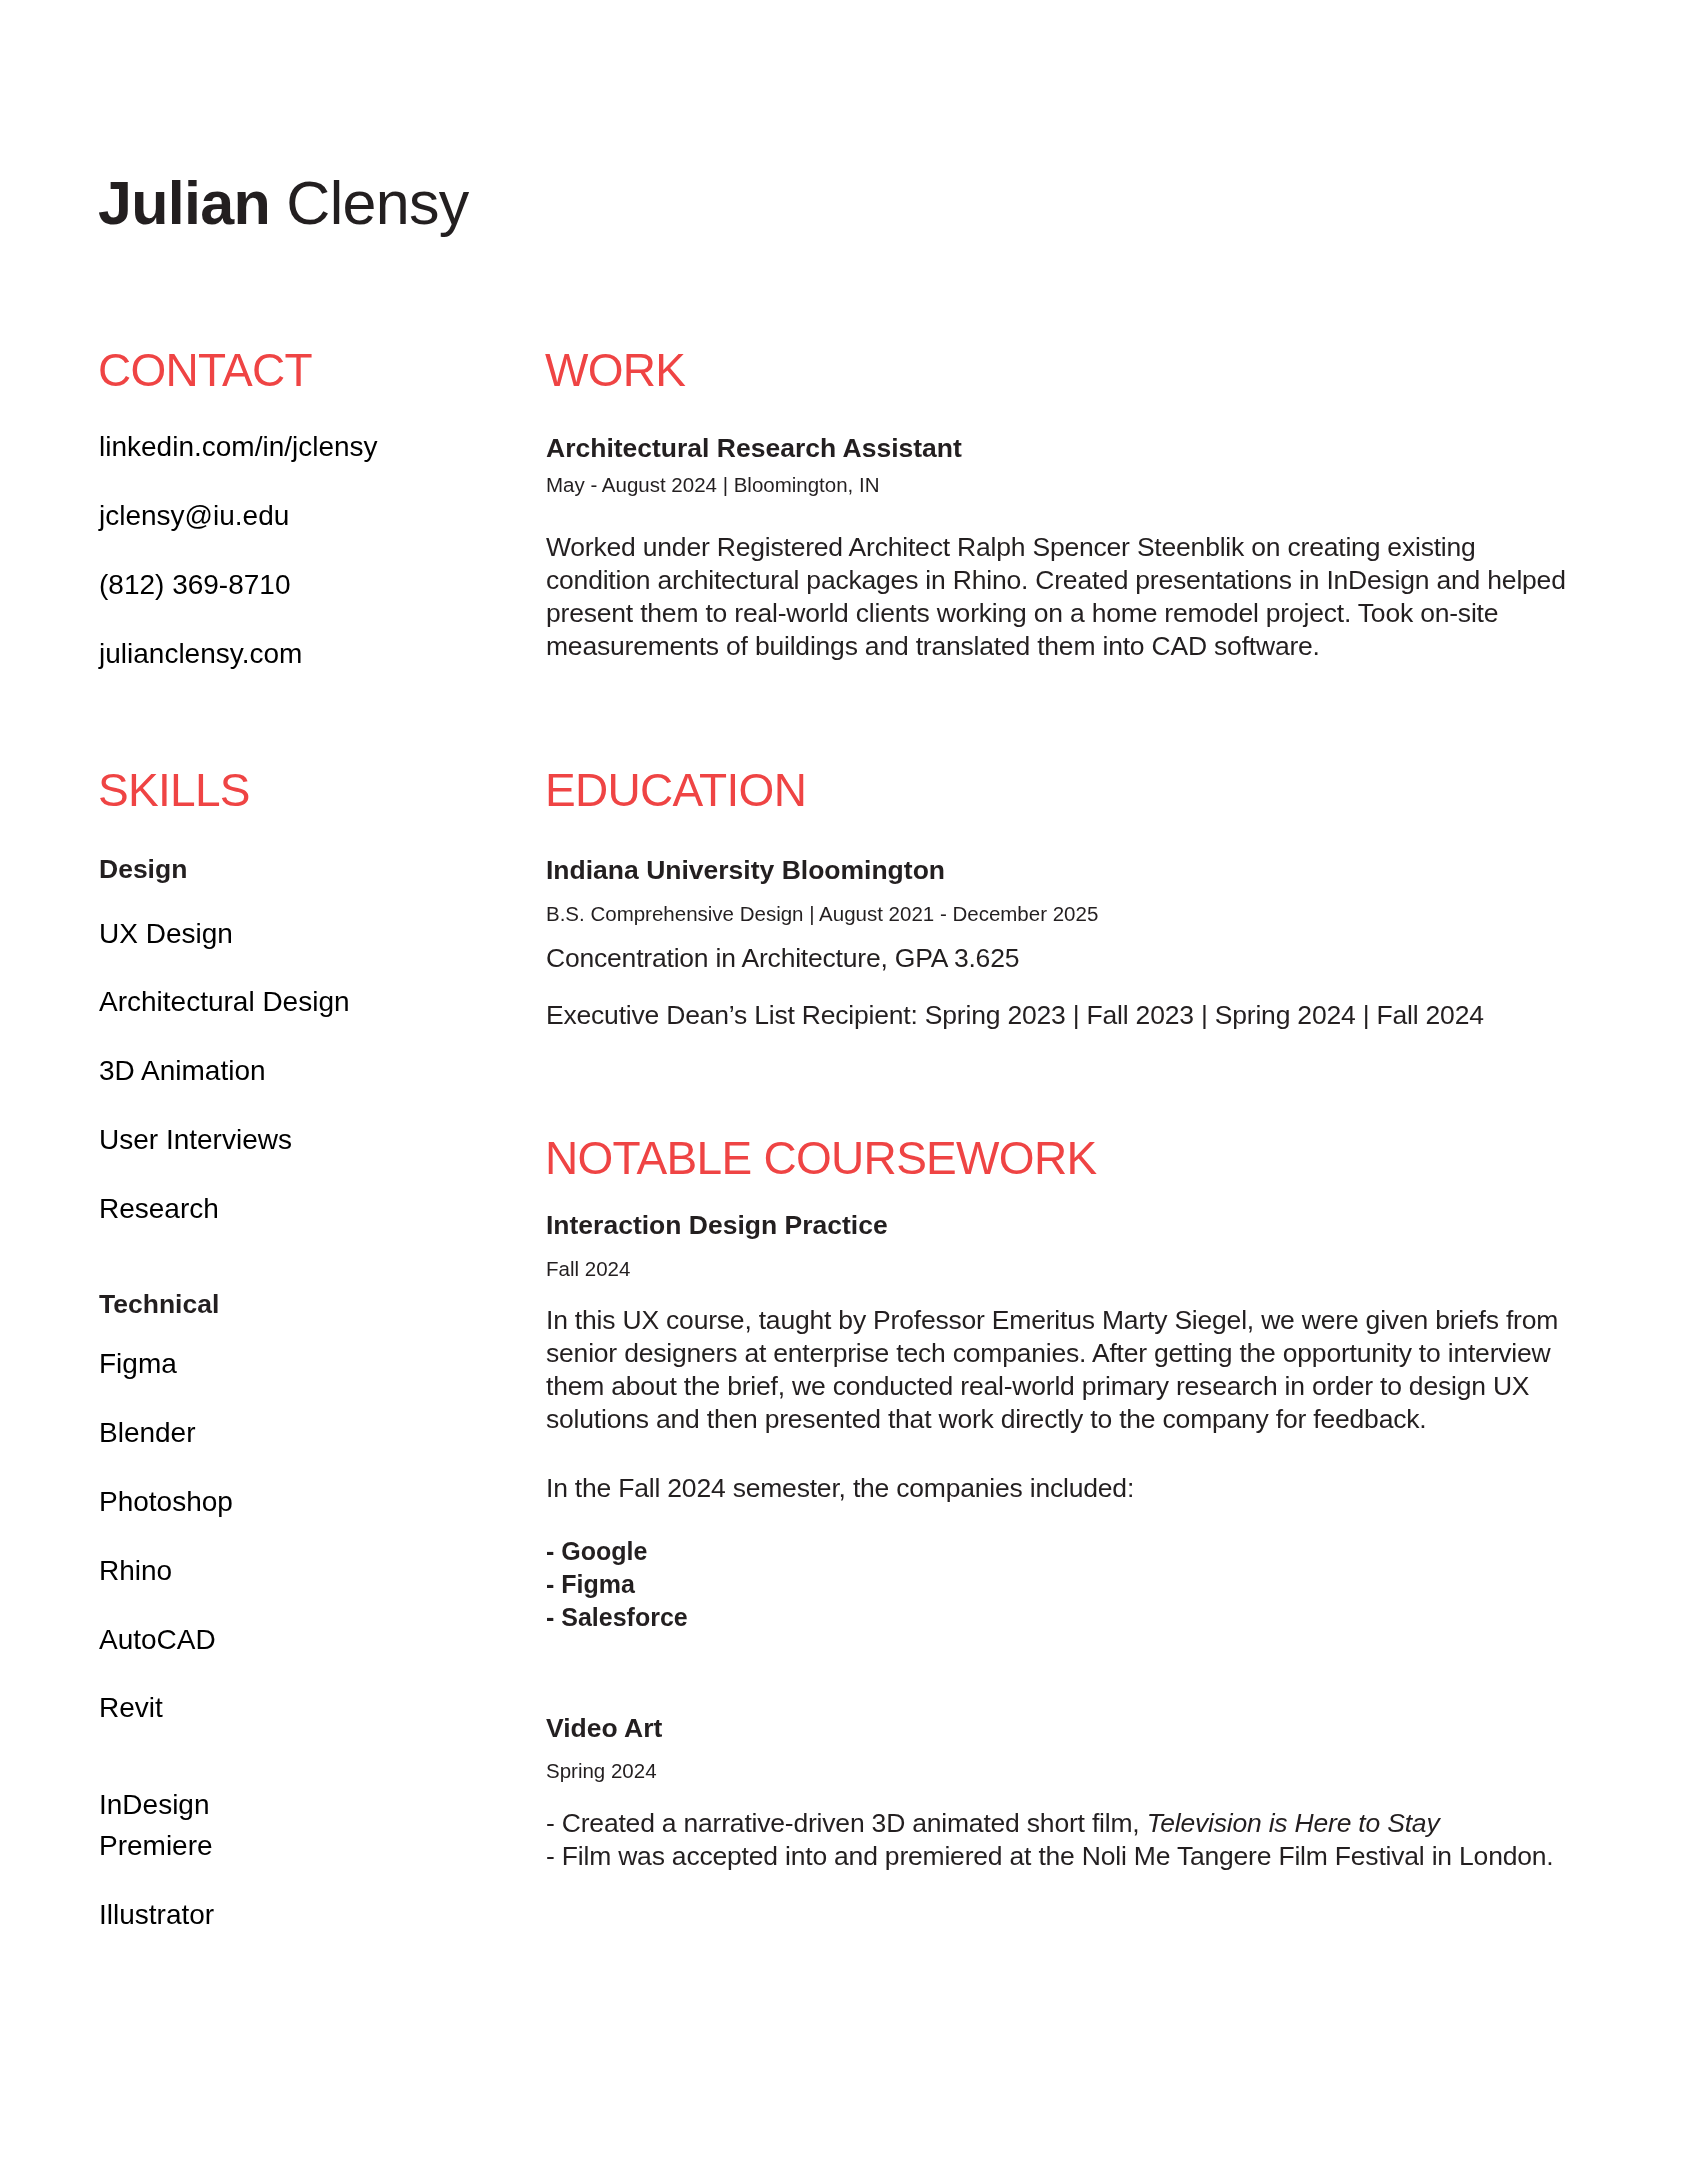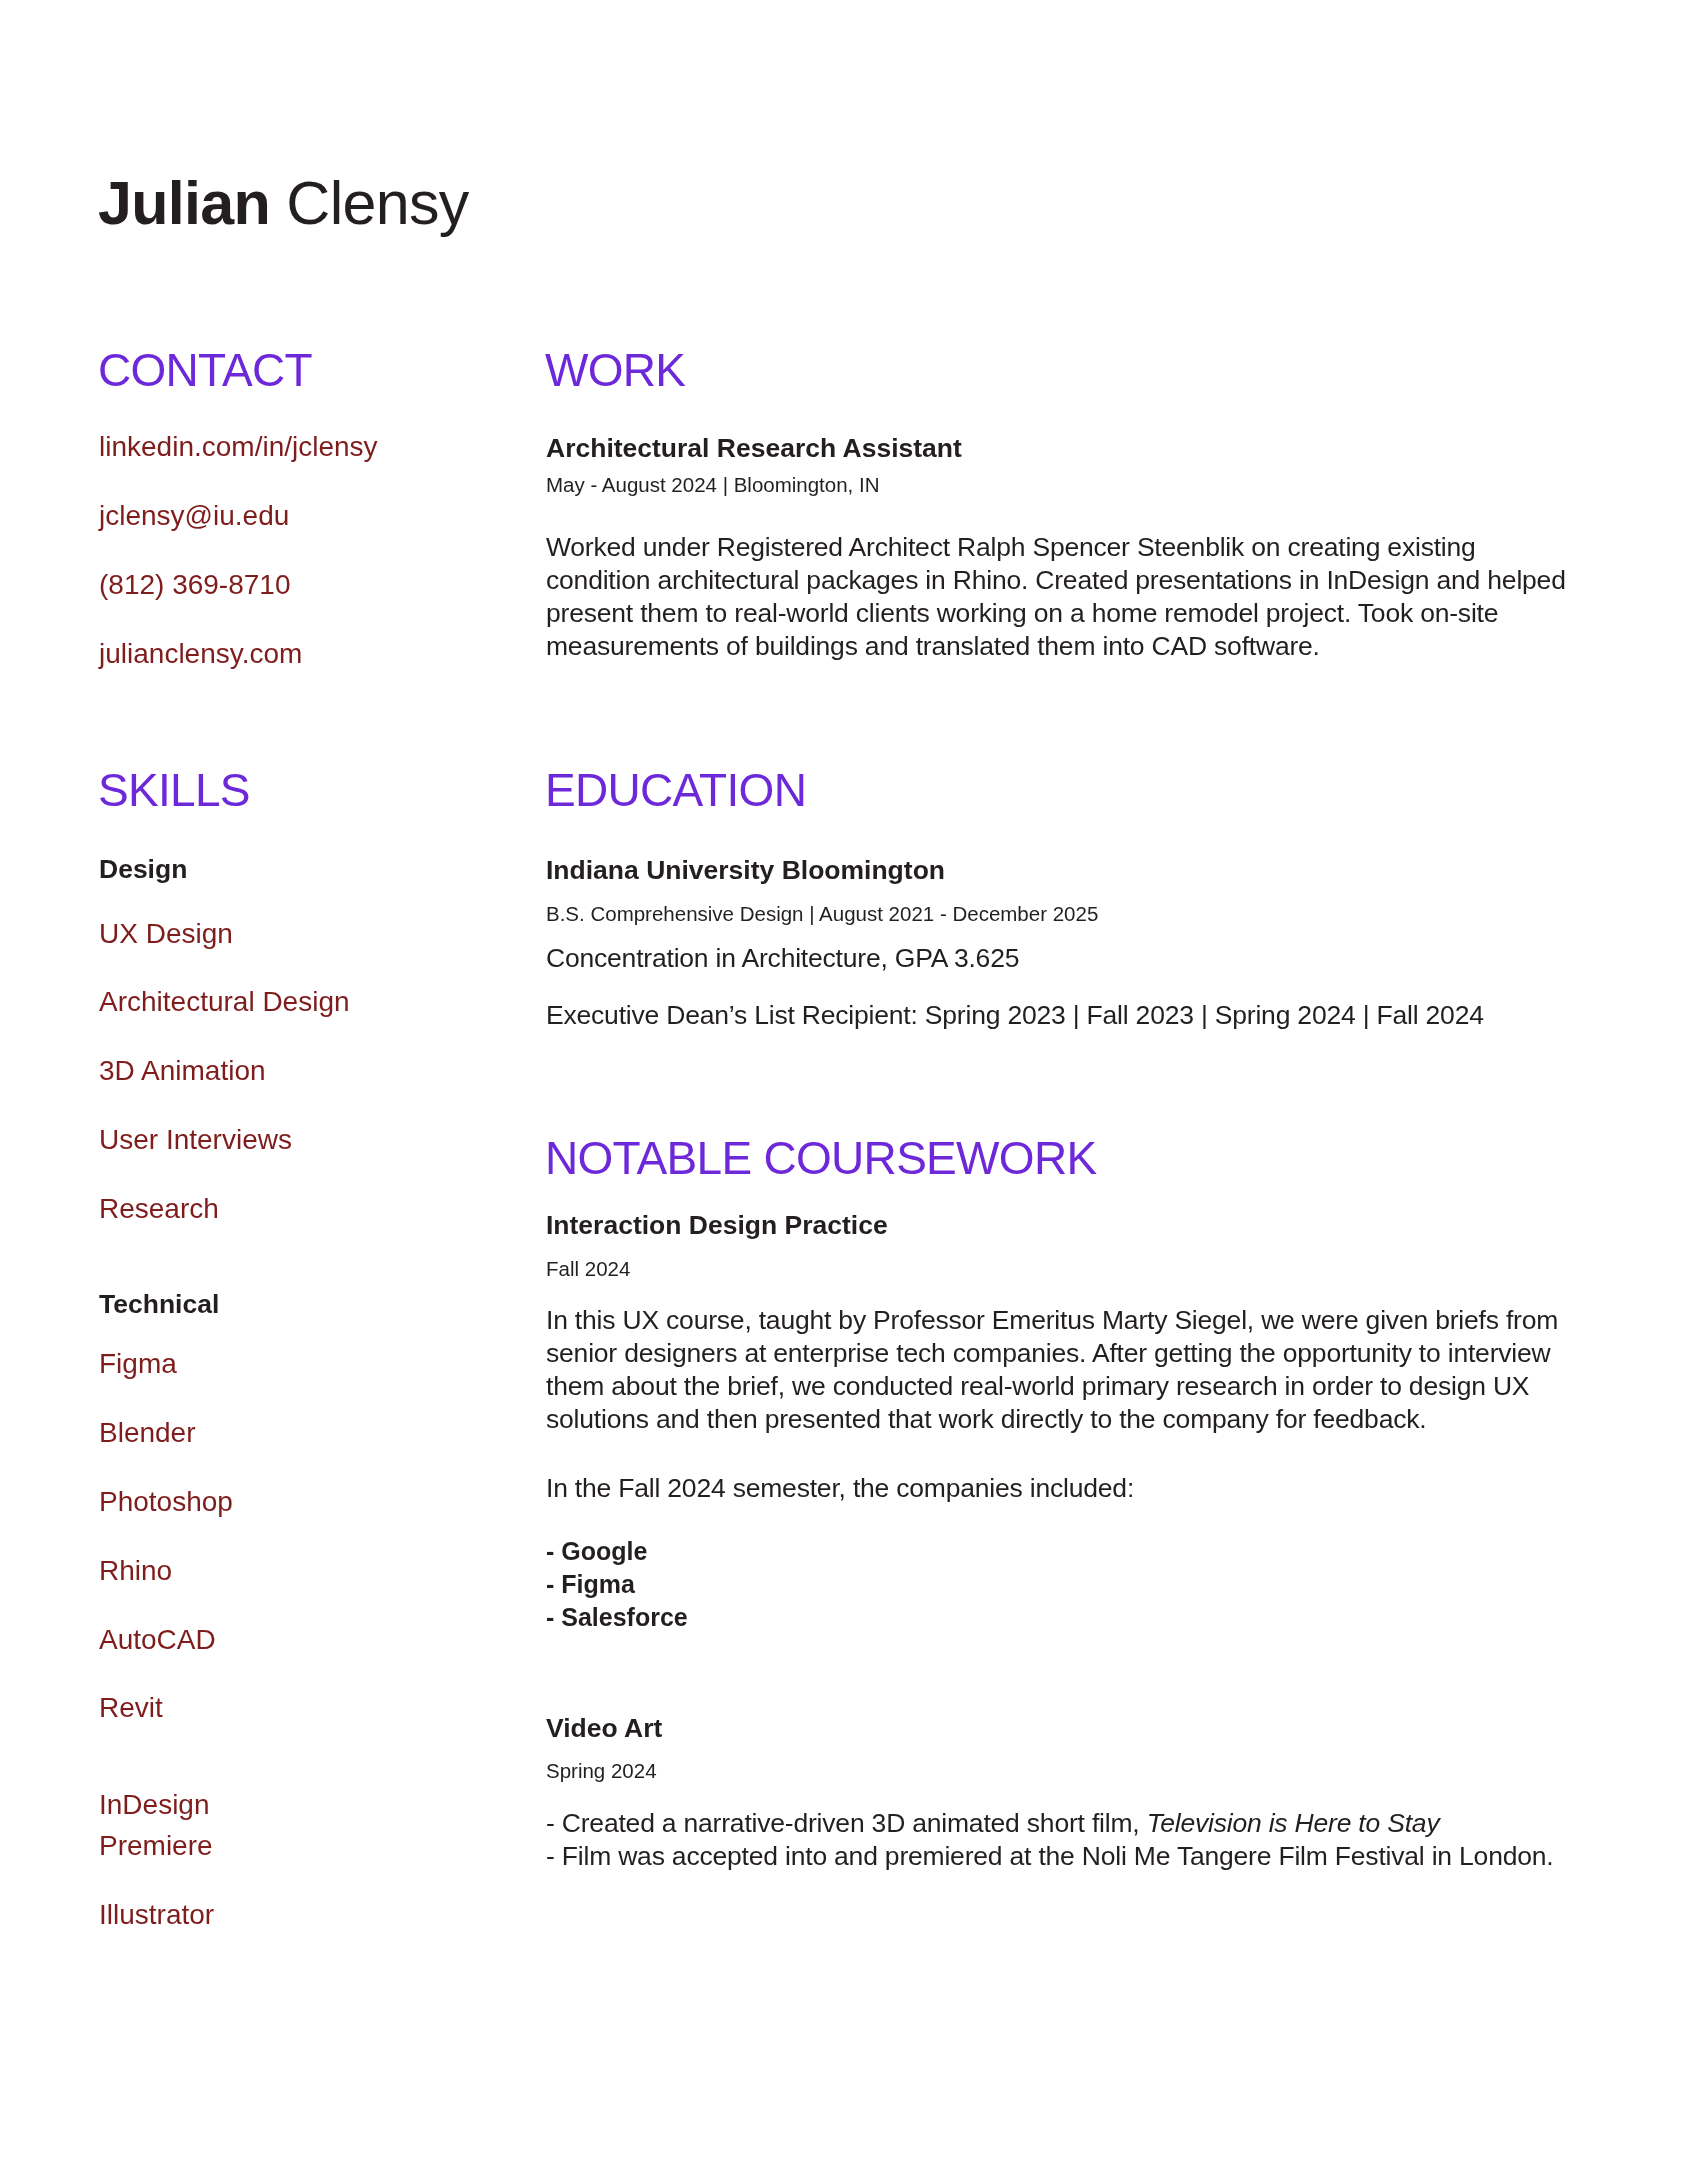--- a/index.html
+++ b/index.html
@@ -2,22 +2,22 @@
 <html style="font-size:10.6px"><head>
 <meta charset="utf-8">
 <style>
   html, body { margin: 0; padding: 0; background: #ffffff; }
   body { width: 1687px; height: 2183px; position: relative; overflow: hidden;
          font-family: "Liberation Sans", sans-serif; color: #231f20; }
   .abs { position: absolute; white-space: nowrap; }
   .name { left: 98px; top: 173px; font-size: 61px; line-height: 1; letter-spacing: -0.7px; }
   .name .first { font-weight: bold; }
   .name .last { font-weight: normal; }
-  .h2 { color: #6d28d9; font-size: 46px; line-height: 1; font-weight: normal; letter-spacing: -0.7px; margin: 0; }
-  .item { font-size: 28px; line-height: 1; color: #7f1d1d; }
+  .h2 { color: #ef4444; font-size: 46px; line-height: 1; font-weight: normal; letter-spacing: -0.7px; margin: 0; }
+  .item { font-size: 28px; line-height: 1; color: #000000; }
   .sub { font-size: 26.5px; font-weight: bold; line-height: 1; }
   .job-title { font-size: 26.5px; font-weight: bold; line-height: 1; }
   .meta { font-size: 20.5px; line-height: 1; color: #231f20; }
   .para { font-size: 26.5px; line-height: 33px; white-space: normal; width: 1059px; letter-spacing: -0.2px; }
   .line { font-size: 26.5px; line-height: 1; letter-spacing: -0.2px; }
   .bold-line { font-size: 25px; line-height: 33px; font-weight: bold; }
   .film-title { font-style: italic; }
 </style>
 </head>
 <body>

